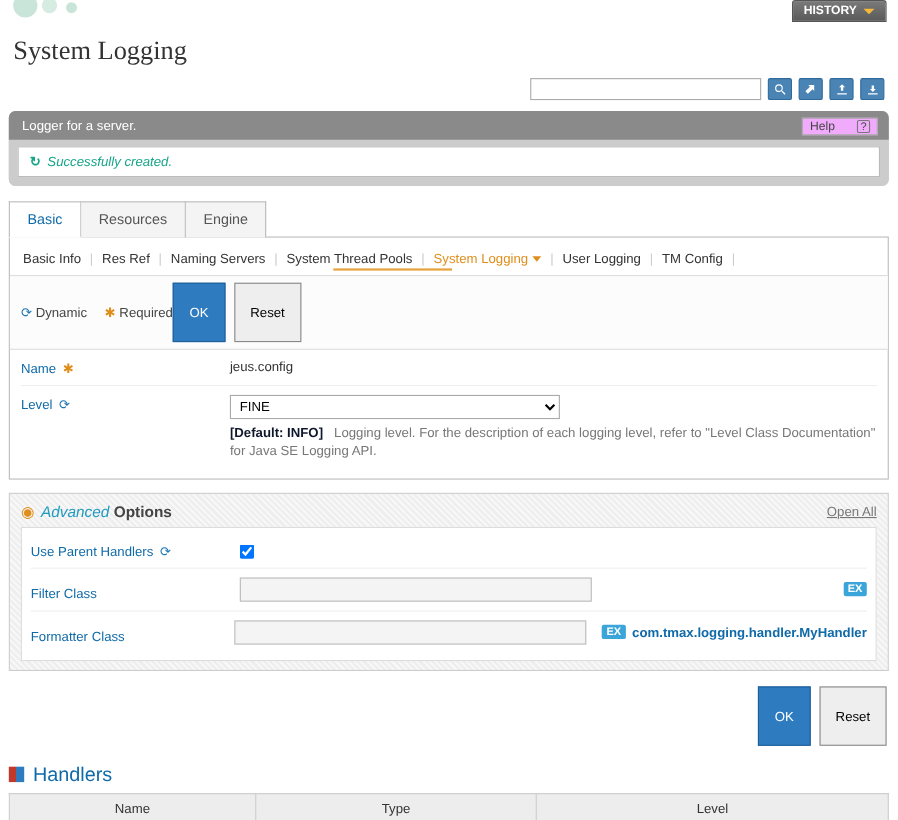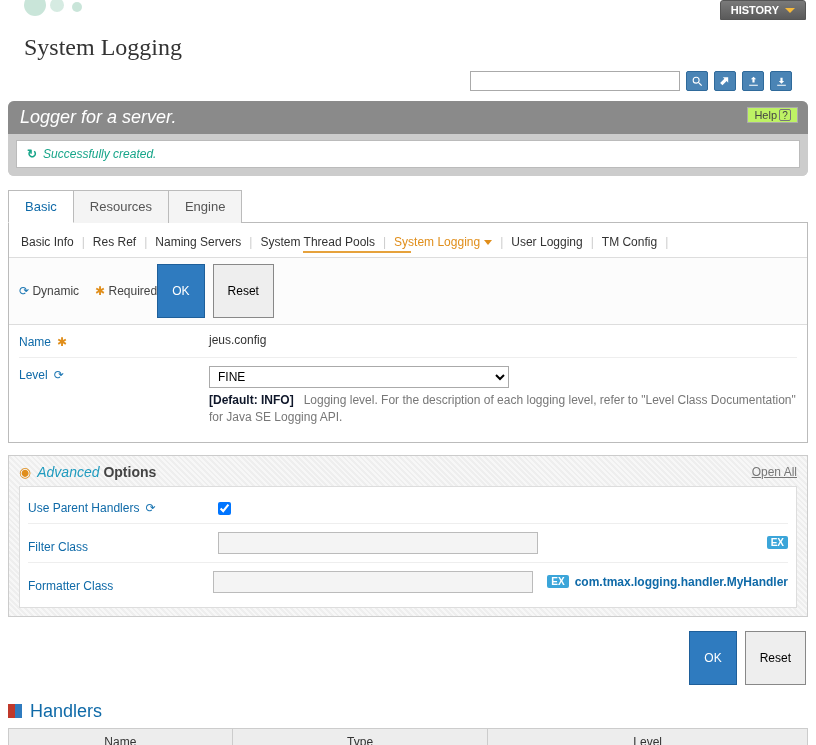--- a/index.html
+++ b/index.html
@@ -1,39 +1,39 @@
 <!DOCTYPE html>
 <html><head>
 <meta charset="utf-8">
 <style>
   * { box-sizing: border-box; margin: 0; padding: 0; }
   body { font-family: Arial, "Segoe UI", sans-serif; font-size: 12px; color: #444; background: #fff; width: 816px; }
 
-  .topwrap { position: relative; padding: 0 24px; }
+  .topwrap { position: relative; padding: 0 12px; }
   .history-btn { position: absolute; top: 0; right: 10px; background: linear-gradient(#7a7a7a,#5a5a5a); color: #fff; font-weight: bold; font-size: 11px; padding: 3px 10px; border-radius: 3px 3px 0 0; border: 1px solid #555; display:flex; align-items:center; gap:6px;}
   .history-btn .chev { width:0;height:0;border-left:5px solid transparent;border-right:5px solid transparent;border-top:5px solid #f6b93b;}
   h1.page-title { font-family: Georgia, serif; font-size: 24px; font-weight: normal; color: #333; padding: 10px 0 6px 0;}
   .circles { display:inline-block; width:80px; height:24px; position:relative; vertical-align:top; margin-right:-80px;}
   .circles::before, .circles::after { content:''; position:absolute; border-radius:50%; }
   .circles::before { width:22px; height:22px; left:0; top:-6px; background:rgba(120,190,160,0.4);}
   .circles::after { width:14px; height:14px; left:26px; top:-2px; background:rgba(120,190,160,0.3);}
   .circle3 { position:absolute; width:10px;height:10px; border-radius:50%; background:rgba(120,190,160,0.4); left:48px; top:2px;}
 
   .search-row { display:flex; justify-content:flex-end; gap:6px; padding: 4px 0 10px 0;}
   .search-row input { width: 210px; height:20px; border:1px solid #aaa; padding:0 4px;}
   .iconbtn { width:22px; height:20px; background:#4a84b5; border:1px solid #2f6a9b; border-radius:2px; display:flex; align-items:center; justify-content:center; color:#fff; font-size:11px;}
   .iconbtn svg { width:13px; height:13px; fill:#fff;}
-  .help-btn { position:absolute; top:6px; right:10px; background:#bef264; border:1px solid #aaa; padding:1px 6px; font-size:11px; display:flex; align-items:flex-start; gap:2px;}
+  .help-btn { position:absolute; top:6px; right:10px; background:#f0abfc; border:1px solid #aaa; padding:1px 6px; font-size:11px; display:flex; align-items:flex-start; gap:20px;}
   .help-btn .q { border:1px solid #777; border-radius:2px; width:12px; height:12px; display:flex; align-items:center; justify-content:center; font-size:10px;}
   .refresh-ic { color:#17a589; font-weight:bold; }
   .success-txt { color:#17a589; font-style:italic;}
 
   .section-gray { background:#ccc; border-radius:6px; margin:0 8px 14px 8px; padding:0; }
   .sg-head { background:#8a8a8a; border-radius:6px 6px 0 0; padding:6px 12px; position:relative;}
-  .sg-title { color:#fff; font-style:italic; font-size:18px;}
+  .sg-title { color:#fff; font-size:12px;}
   .sg-body { background:#ccc; padding:6px 8px 8px 8px; border-radius:0 0 6px 6px;}
   .white-strip { background:#fff; padding:6px 10px; display:flex; align-items:center; gap:6px; border:1px solid #bbb;}
 
   .tabs-outer { margin:12px 8px; }
   .tab-row { display:flex; }
   .tab { border:1px solid #bbb; border-bottom:none; padding:8px 16px; font-size:13px; color:#555; background:#f4f4f4; cursor:pointer;}
   .tab + .tab { border-left:none;}
   .tab.active { background:#fff; color:#0f6aa8; border-bottom:1px solid #fff;}
   .tab-body { border:1px solid #bbb; margin-top:-1px; padding:8px 10px; }
   .subnav { display:flex; gap:8px; flex-wrap:wrap; align-items:flex-end; padding:4px 2px 6px 2px;}

